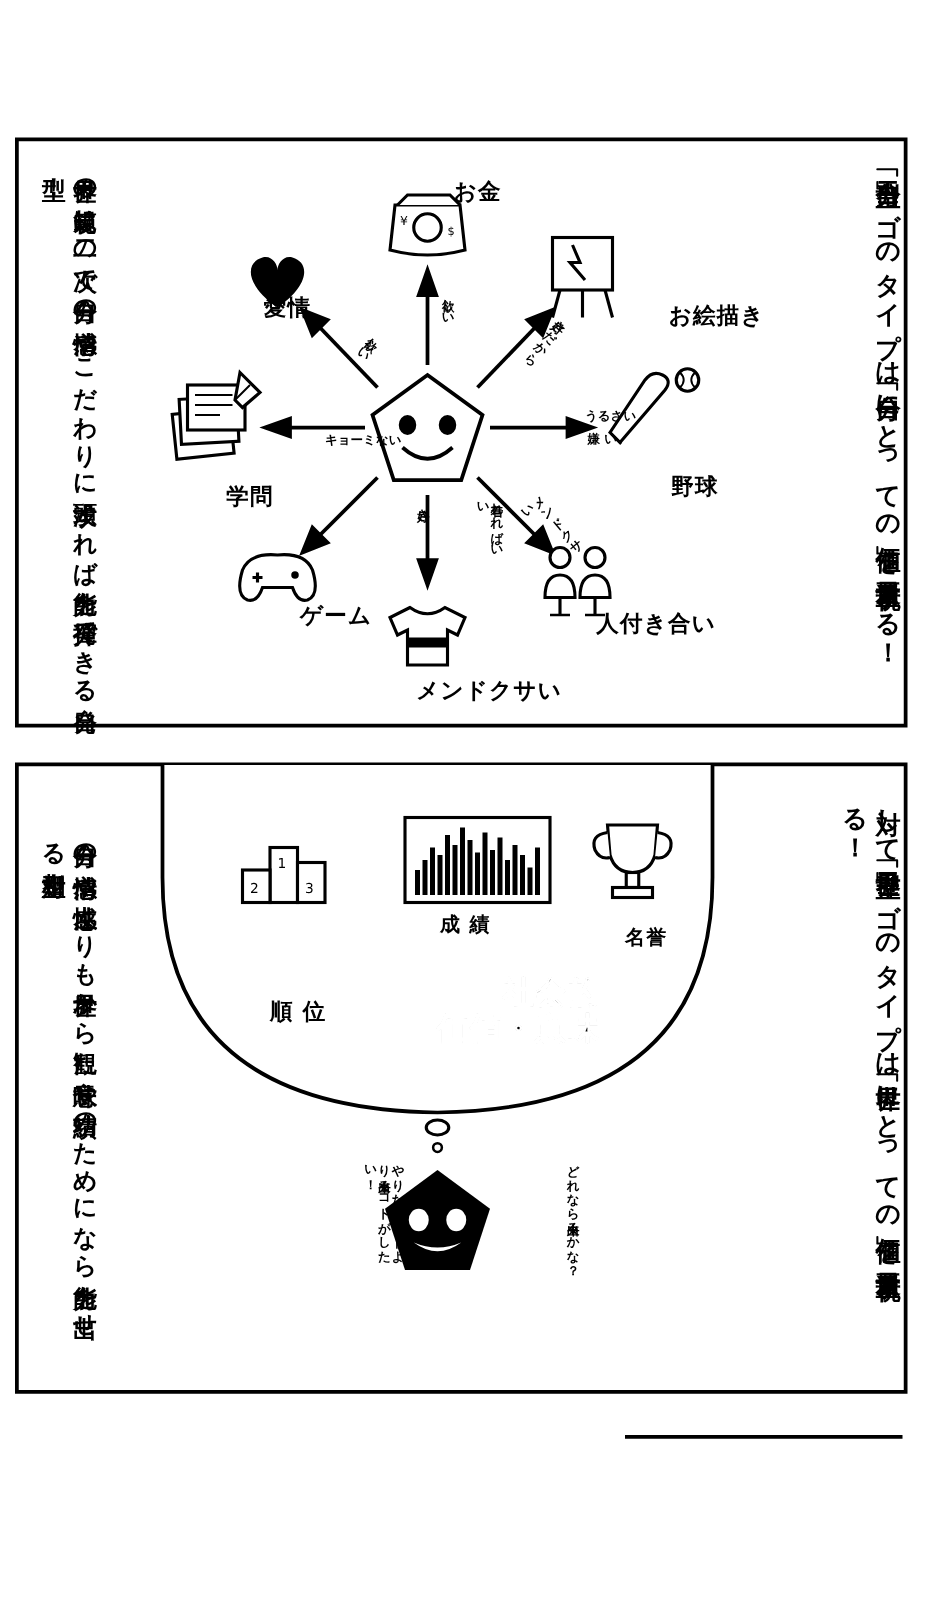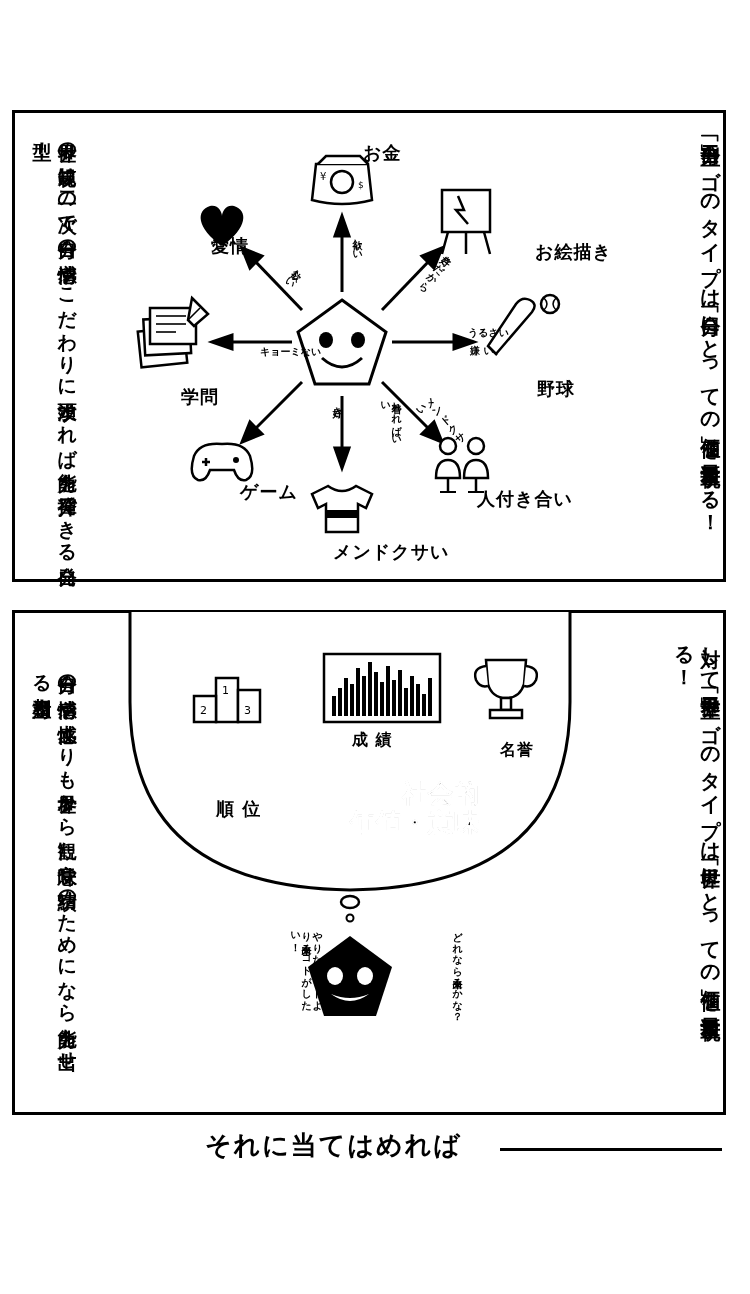--- a/index.html
+++ b/index.html
@@ -340,16 +340,15 @@
   <div class="lbl" style="left:352px; top:730px; font-size:16px;text-align:right;">成 績</div>
   <div class="lbl" style="left:500px; top:740px; font-size:16px;">名誉</div>
 
   <div id="social-value">社会的
 価値・意味</div>
 
   <div class="vmini" style="left:290px; top:925px; height:90px;">やりたいコトより出来るコトがしたい！</div>
   <div class="vmini" style="left:452px; top:925px; height:90px;">どれなら出来るかな？</div>
 
   <div id="bottom-strip"></div>
-  <div id="strip-text">それに当てはめれば</div>
   <div id="strip-rule"></div>
 
 </div>
 
 </body></html>

